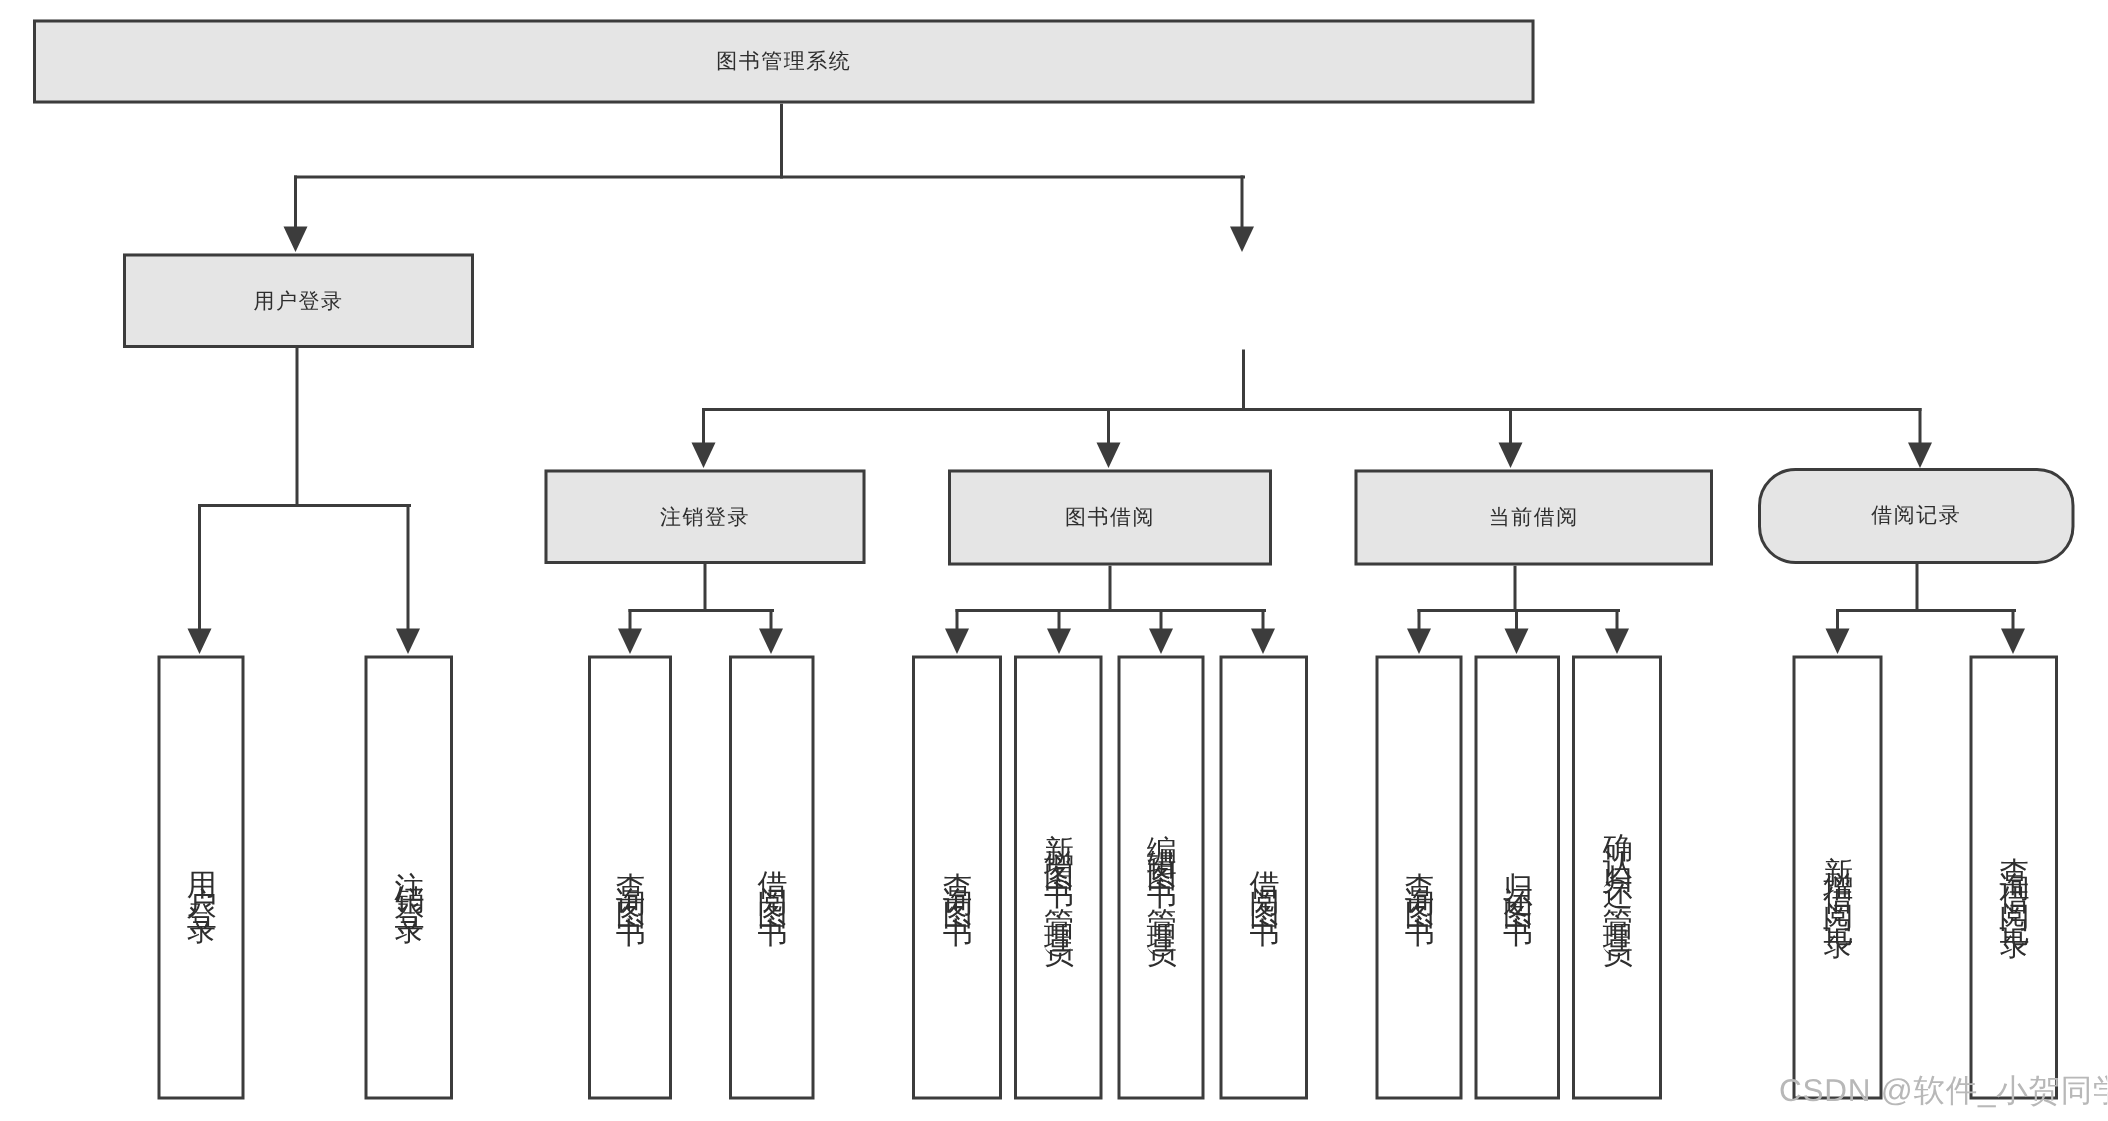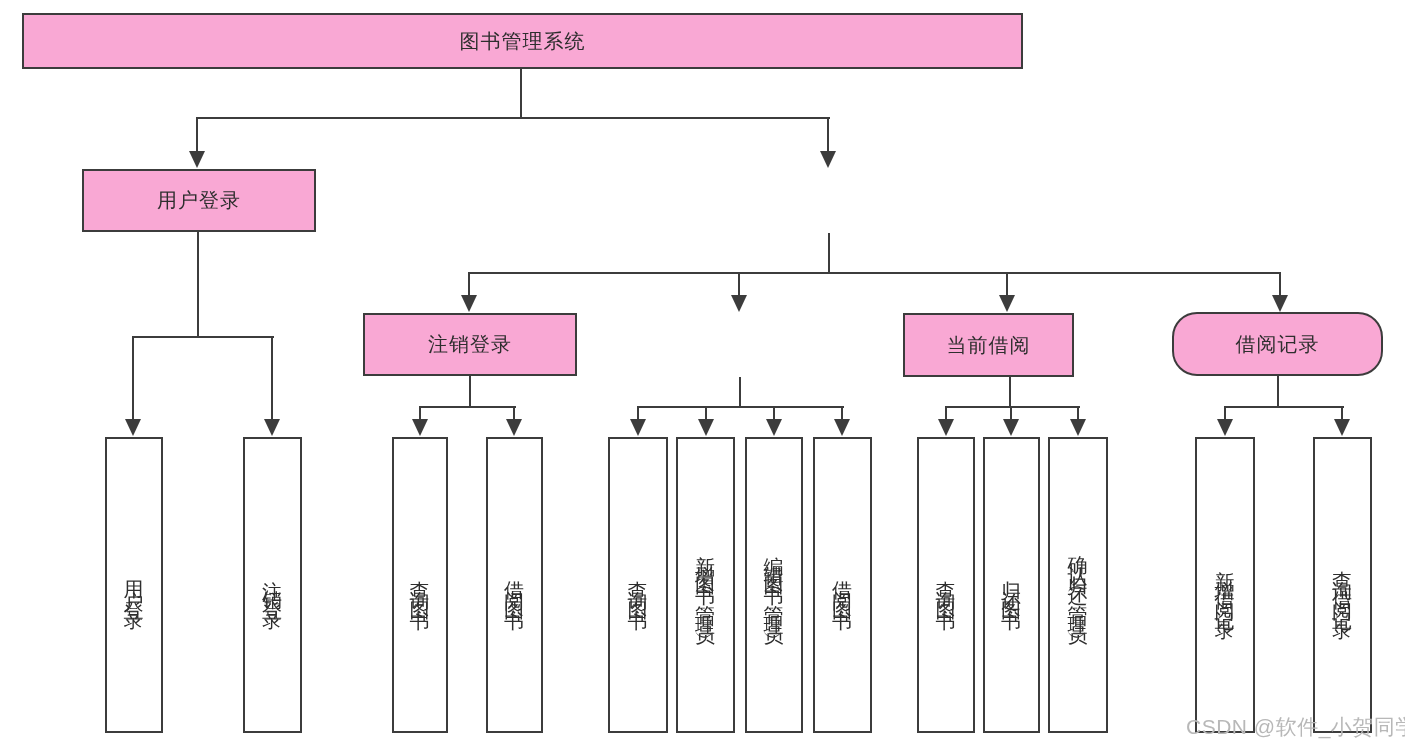--- a/index.html
+++ b/index.html
@@ -13,23 +13,23 @@
   #canvas{
     position:relative;
     width:1405px;height:747px;
     background:var(--background);
     overflow:hidden;
   }
   .box{
     position:absolute;
     box-sizing:border-box;
     border:2px solid var(--line);
-    background:#f9a8d4;
+    background:#e5e5e5;
     display:flex;align-items:center;justify-content:center;
-    font-size:20px;color:var(--text);
+    font-size:14px;color:var(--text);
     letter-spacing:1px;
     z-index:2;
   }
   .vbox{
     position:absolute;
     top:437px;height:296px;
     box-sizing:border-box;
     border:2px solid var(--line);
     background:#fff;
     display:flex;align-items:center;justify-content:center;
@@ -69,22 +69,25 @@
 
   <div class="box" style="left:82px;top:169px;width:234px;height:63px;">
     <span>用户登录</span>
   </div>
 
 
   <div class="box" style="left:363px;top:313px;width:214px;height:63px;">
     <span>注销登录</span>
   </div>
 
+  <div class="box" style="left:632px;top:313px;width:216px;height:64px;">
+    <span>图书借阅</span>
+  </div>
 
-  <div class="box" style="left:903px;top:313px;width:171px;height:64px;">
+  <div class="box" style="left:903px;top:313px;width:239px;height:64px;">
     <span>当前借阅</span>
   </div>
 
   <div class="box" style="left:1172px;top:312px;width:211px;height:64px;border-radius:25px;">
     <span>借阅记录</span>
   </div>
 
   <div class="vbox" style="left:105px;width:58px;">
     <span class="vtext">用户登录</span>
   </div>

